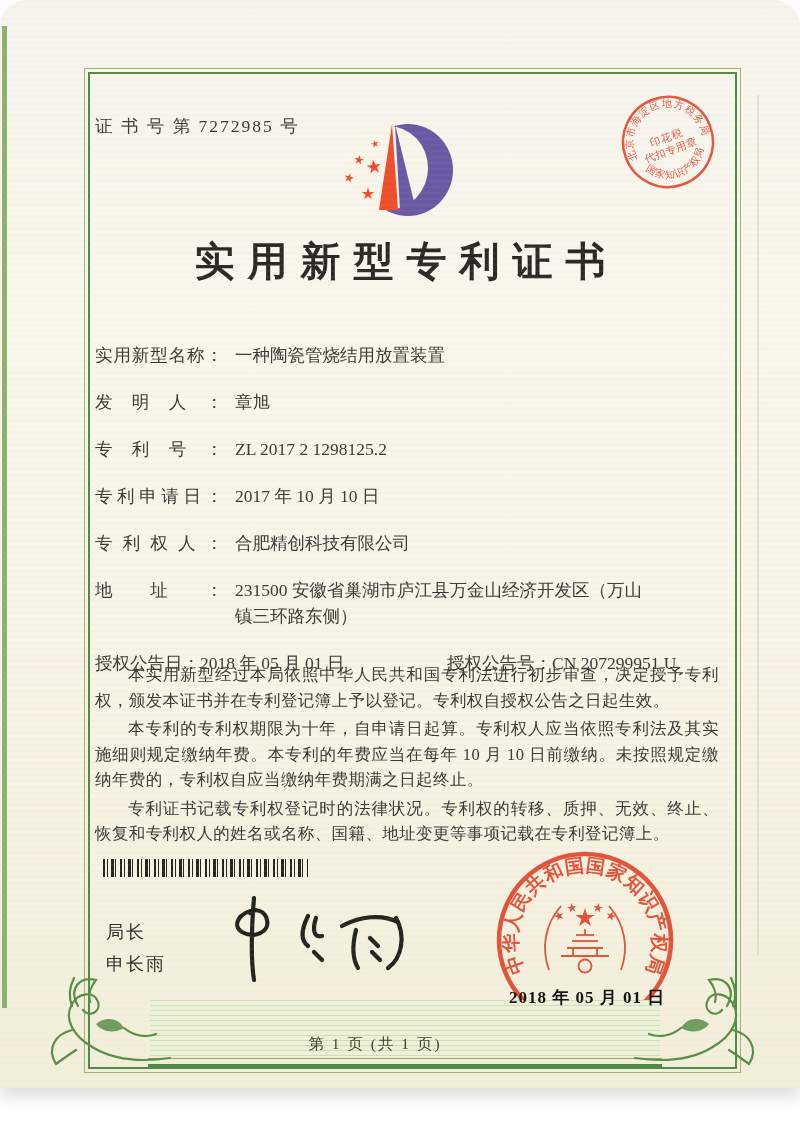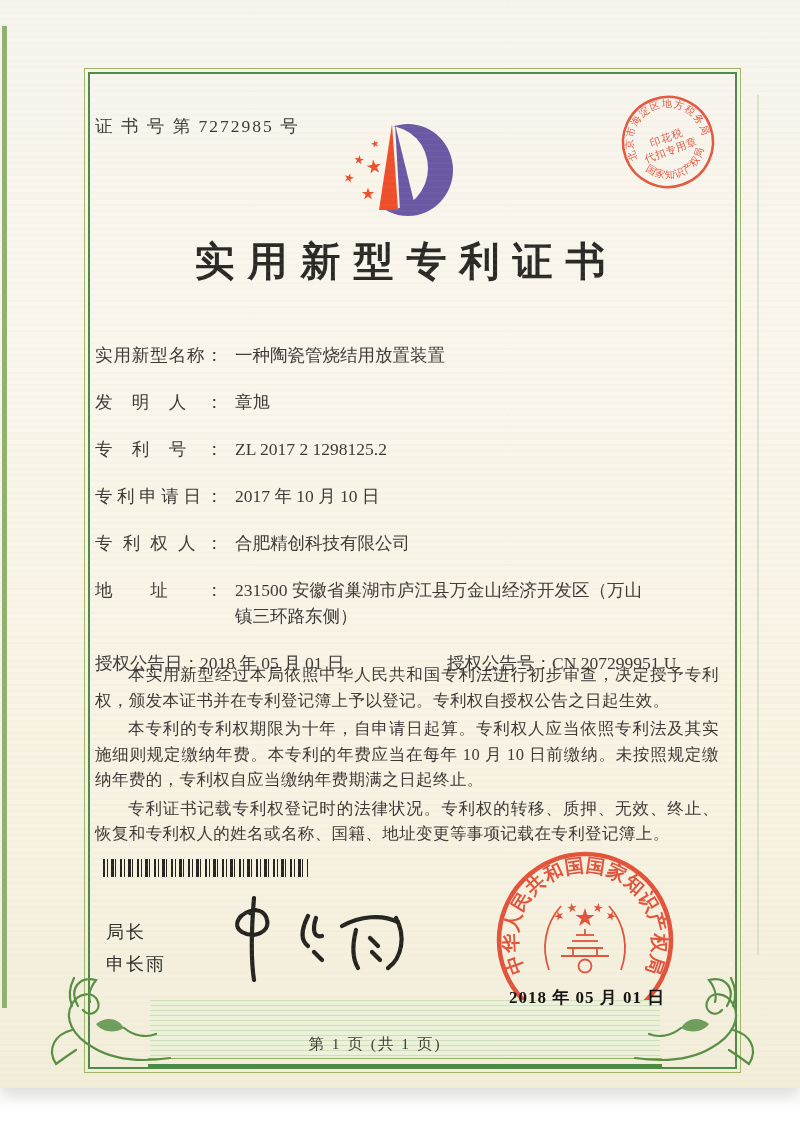--- a/index.html
+++ b/index.html
@@ -1,17 +1,17 @@
 <!DOCTYPE html>
 <html><head>
 <meta charset="utf-8">
 <style>
   html,body{margin:0;padding:0;background:#ffffff;}
   .photo{position:relative;width:800px;height:1136px;overflow:hidden;background:#ffffff;
-         font-family:"Liberation Serif","DejaVu Serif",serif;color:#3b3835;}
+         font-family:"Liberation Serif","DejaVu Serif",serif;color:#3b3835;border-radius:26px;}
   .page{position:absolute;left:0;top:0;width:800px;height:1088px;
         background:linear-gradient(180deg,#f7f4ee 0%,#faf6ec 30%,#f8f3e4 70%,#f2eeda 100%);
         box-shadow:0 9px 14px rgba(70,70,55,.18);}
   .page::after{content:"";position:absolute;inset:0;pointer-events:none;
         background:repeating-linear-gradient(180deg,rgba(186,198,156,.05) 0 2px,transparent 2px 6px);}
   .left-strip{position:absolute;left:2px;top:26px;width:5px;height:982px;background:#7ca45b;opacity:.85;}
   .right-faint{position:absolute;left:757px;top:95px;width:2px;height:860px;background:#c9d4bd;opacity:.55;}
   .frame{position:absolute;left:88px;top:72px;width:645px;height:993px;
          border:2.5px solid #4c8a46;outline:1px solid #a3b269;outline-offset:3px;}
   .cert-no{position:absolute;left:95px;top:114px;font-size:17.5px;letter-spacing:2px;color:#3c3a36;}

